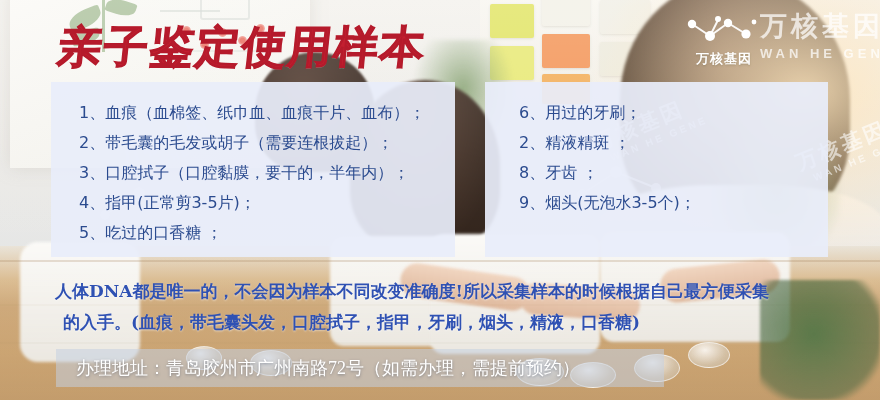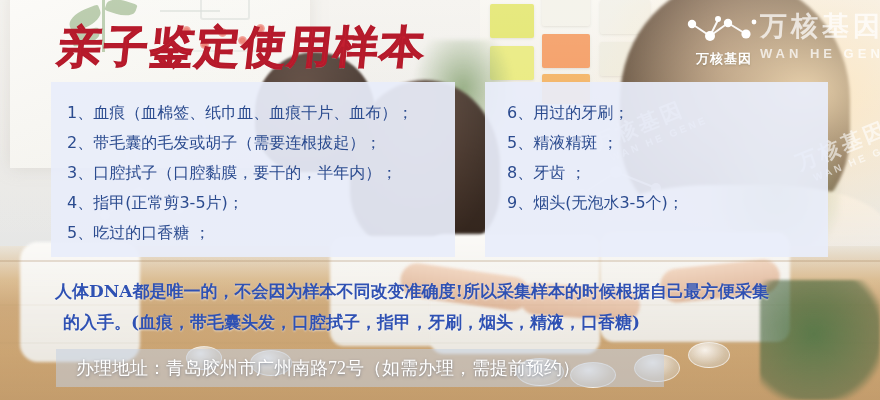--- a/index.html
+++ b/index.html
@@ -109,20 +109,21 @@
 
   
   .panel{position:absolute;top:82px;height:175px;
      background:rgba(232,237,250,.93);}
   .panel-left{left:51px;width:404px;}
   .panel-right{left:485px;width:343px;}
   .list{margin:0;padding:16px 0 0 16px;list-style:none;}
   .list li{
     color:#2b4b8f;font-size:16px;line-height:30px;white-space:nowrap;
     font-family:"DejaVu Sans","Liberation Sans",sans-serif;
+    margin-left:12px;
   }
   .panel-right .list{padding-left:22px;}
 
   
   .para{position:absolute;left:55px;top:276px;width:790px;
      color:#2f51b3;font-family:"DejaVu Serif","Liberation Serif",serif;
      font-size:17px;line-height:31px;font-weight:700;
      text-shadow:0 1px 2px rgba(255,255,255,.55);}
   .para .l2{display:block;margin-left:8px;}
 
@@ -270,21 +271,21 @@
       <li>2、带毛囊的毛发或胡子（需要连根拔起）；</li>
       <li>3、口腔拭子（口腔黏膜，要干的，半年内）；</li>
       <li>4、指甲(正常剪3-5片)；</li>
       <li>5、吃过的口香糖 ；</li>
     </ul>
   </div>
 
   <div class="panel panel-right">
     <ul class="list">
       <li>6、用过的牙刷；</li>
-      <li>5、精液精斑 ；</li>
+      <li>2、精液精斑 ；</li>
       <li>8、牙齿 ；</li>
       <li>9、烟头(无泡水3-5个)；</li>
     </ul>
   </div>
 
   <div class="para">
     <span class="l1">人体DNA都是唯一的，不会因为样本不同改变准确度!所以采集样本的时候根据自己最方便采集</span>
     <span class="l2">的入手。(血痕，带毛囊头发，口腔拭子，指甲，牙刷，烟头，精液，口香糖)</span>
   </div>
 

